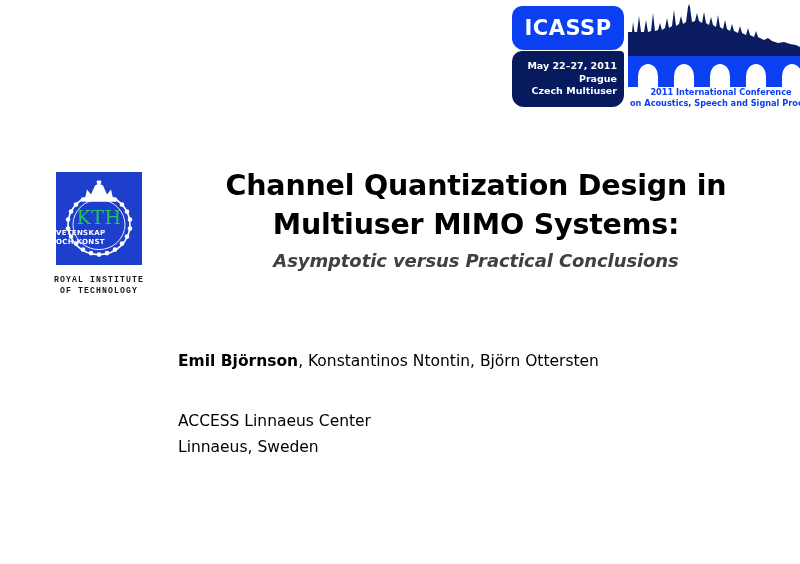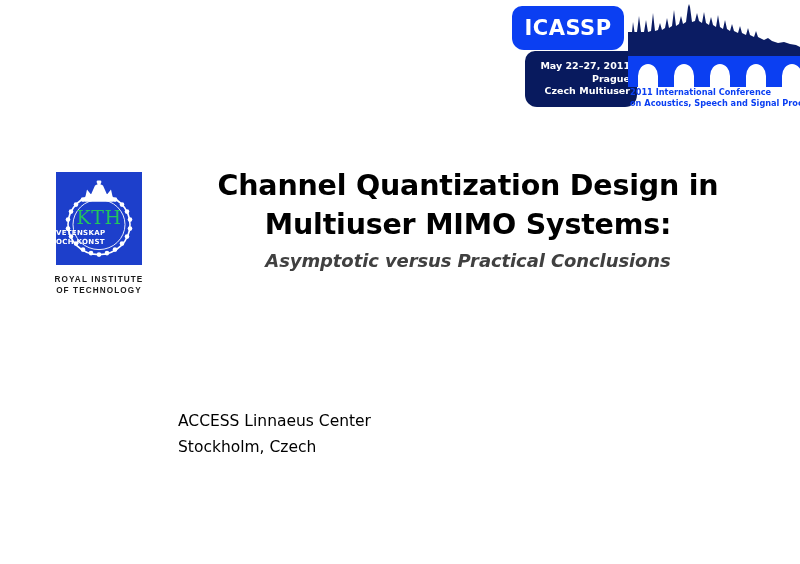--- a/index.html
+++ b/index.html
@@ -22,20 +22,21 @@
     background: #ffffff;
   }
 
   
   .icassp-logo {
     position: absolute;
     left: 512px;
     top: 4px;
     width: 288px;
     height: 106px;
+    text-align: center;
   }
   .icassp-badge {
     position: absolute;
     left: 0px;
     top: 2px;
     width: 112px;
     height: 44px;
     background: #0B3FF2;
     border-radius: 10px 10px 12px 12px;
     display: flex;
@@ -57,21 +58,20 @@
     width: 112px;
     height: 56px;
     background: #081A5E;
     border-radius: 10px 4px 12px 12px;
     display: flex;
     flex-direction: column;
     align-items: flex-end;
     justify-content: center;
     padding-right: 7px;
     box-sizing: border-box;
-    margin-left: 13px;
   }
   .icassp-datebox span {
     color: #ffffff;
     font-family: "DejaVu Sans", sans-serif;
     font-weight: bold;
     font-size: 9.5px;
     line-height: 12.5px;
     white-space: nowrap;
   }
   .castle-wrap {
@@ -150,31 +150,31 @@
     font-size: 7px;
     line-height: 8.5px;
     letter-spacing: 0.3px;
   }
   .kth-caption {
     margin-top: 9px;
     width: 118px;
     margin-left: -16px;
     text-align: center;
     color: #1A1A1A;
-    font-family: Liberation Sans, sans-serif;
+    font-family: Liberation Mono, monospace;
     font-weight: bold;
     font-size: 8.2px;
     line-height: 11px;
     letter-spacing: 1.1px;
   }
 
   
   .title-block {
     position: absolute;
-    left: 178px;
+    left: 186px;
     top: 166px;
     width: 580px;
     text-align: center;
   }
   .title-line {
     font-family: "DejaVu Sans", sans-serif;
     font-weight: bold;
     font-size: 28.5px;
     line-height: 39px;
     color: #000000;
@@ -326,19 +326,20 @@
       <div>OF TECHNOLOGY</div>
     </div>
   </div>
 
   <div class="title-block">
     <div class="title-line">Channel Quantization Design in</div>
     <div class="title-line">Multiuser MIMO Systems:</div>
     <div class="subtitle-line">Asymptotic versus Practical Conclusions</div>
   </div>
 
+  <div class="authors"><span class="lead">Emil Björnson</span><span>, Konstantinos Ntontin, Björn Ottersten</span></div>
 
   <div class="affiliation">
     <div>ACCESS Linnaeus Center</div>
-    <div>Stockholm, Czech</div>
+    <div>Linnaeus, Sweden</div>
   </div>
 
 </div>
 
 </body></html>

